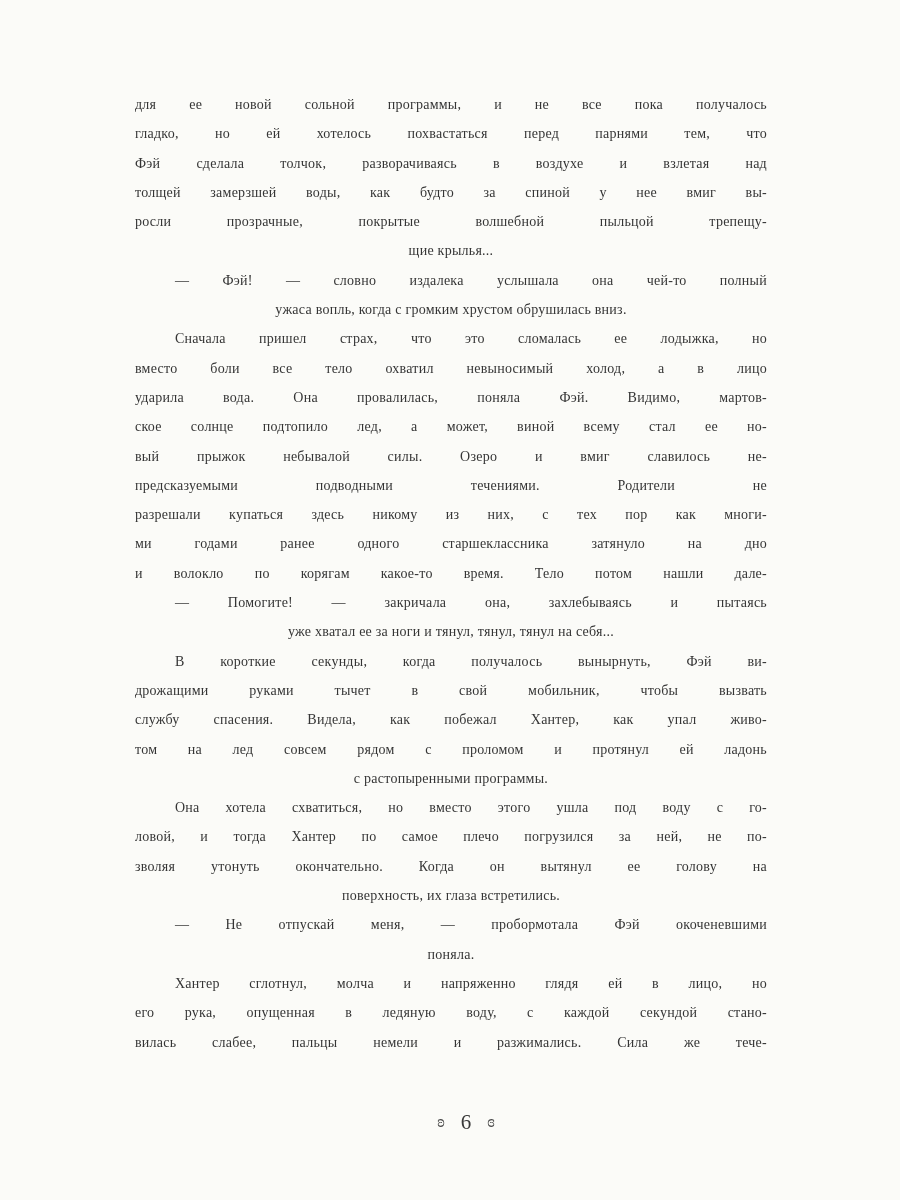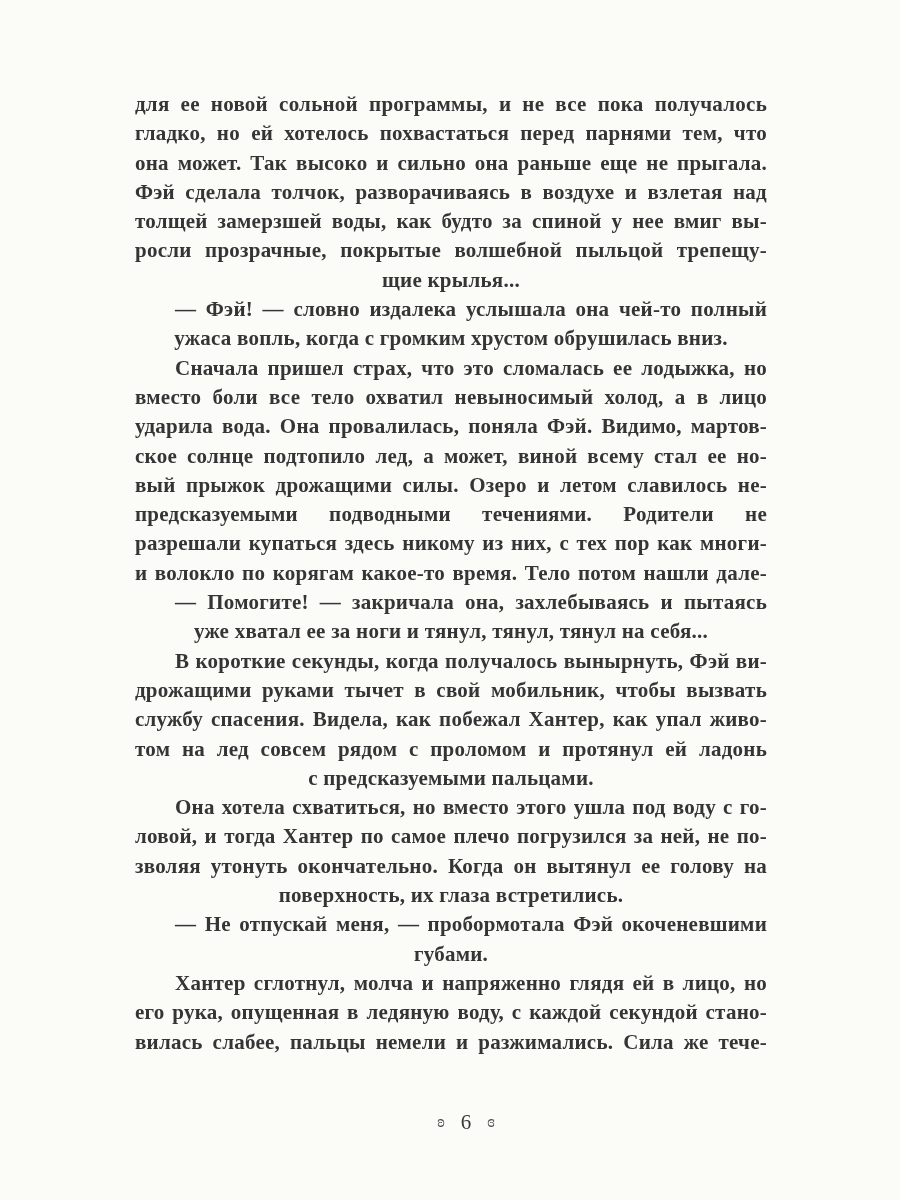--- a/index.html
+++ b/index.html
@@ -14,24 +14,23 @@
   }
   .page {
     position: absolute;
     inset: 0;
   }
   .text-block {
     position: absolute;
     left: 135px;
     top: 90px;
     width: 632px;
-    font-size: 21px;
+    font-size: 14px;
     line-height: 29.3px;
     letter-spacing: 0.25px;
-    font-weight: bold;
   }
   .para { margin: 0; padding: 0; }
   .line { display: block; }
   
   .line.j {
     text-align: justify;
     text-align-last: justify;
   }
   
   .line.last {
@@ -63,66 +62,66 @@
 </style>
 </head>
 <body>
 
 <div class="page">
   <div class="text-block">
 
     <div class="para">
       <span class="line j">для ее новой сольной программы, и не все пока получалось</span>
       <span class="line j">гладко, но ей хотелось похвастаться перед парнями тем, что</span>
-      <span class="line j">она может. Так высоко и сильно она раньше еще не прыгала.</span>
       <span class="line j">Фэй сделала толчок, разворачиваясь в воздухе и взлетая над</span>
       <span class="line j">толщей замерзшей воды, как будто за спиной у нее вмиг вы-</span>
       <span class="line j">росли прозрачные, покрытые волшебной пыльцой трепещу-</span>
       <span class="line last">щие крылья...</span>
     </div>
 
     <div class="para">
       <span class="line j ind">— Фэй! — словно издалека услышала она чей-то полный</span>
       <span class="line last">ужаса вопль, когда с громким хрустом обрушилась вниз.</span>
     </div>
 
     <div class="para">
       <span class="line j ind">Сначала пришел страх, что это сломалась ее лодыжка, но</span>
       <span class="line j">вместо боли все тело охватил невыносимый холод, а в лицо</span>
       <span class="line j">ударила вода. Она провалилась, поняла Фэй. Видимо, мартов-</span>
       <span class="line j">ское солнце подтопило лед, а может, виной всему стал ее но-</span>
-      <span class="line j">вый прыжок дрожащими силы. Озеро и летом славилось не-</span>
+      <span class="line j">вый прыжок небывалой силы. Озеро и вмиг славилось не-</span>
       <span class="line j">предсказуемыми подводными течениями. Родители не</span>
       <span class="line j">разрешали купаться здесь никому из них, с тех пор как многи-</span>
+      <span class="line j">ми годами ранее одного старшеклассника затянуло на дно</span>
       <span class="line j">и волокло по корягам какое-то время. Тело потом нашли дале-</span>
     </div>
 
     <div class="para">
       <span class="line j ind">— Помогите! — закричала она, захлебываясь и пытаясь</span>
       <span class="line last">уже хватал ее за ноги и тянул, тянул, тянул на себя...</span>
     </div>
 
     <div class="para">
       <span class="line j ind">В короткие секунды, когда получалось вынырнуть, Фэй ви-</span>
       <span class="line j">дрожащими руками тычет в свой мобильник, чтобы вызвать</span>
       <span class="line j">службу спасения. Видела, как побежал Хантер, как упал живо-</span>
       <span class="line j">том на лед совсем рядом с проломом и протянул ей ладонь</span>
-      <span class="line last">с предсказуемыми пальцами.</span>
+      <span class="line last">с растопыренными программы.</span>
     </div>
 
     <div class="para">
       <span class="line j ind">Она хотела схватиться, но вместо этого ушла под воду с го-</span>
       <span class="line j">ловой, и тогда Хантер по самое плечо погрузился за ней, не по-</span>
       <span class="line j">зволяя утонуть окончательно. Когда он вытянул ее голову на</span>
       <span class="line last">поверхность, их глаза встретились.</span>
     </div>
 
     <div class="para">
       <span class="line j ind">— Не отпускай меня, — пробормотала Фэй окоченевшими</span>
-      <span class="line last">губами.</span>
+      <span class="line last">поняла.</span>
     </div>
 
     <div class="para">
       <span class="line j ind">Хантер сглотнул, молча и напряженно глядя ей в лицо, но</span>
       <span class="line j">его рука, опущенная в ледяную воду, с каждой секундой стано-</span>
       <span class="line j">вилась слабее, пальцы немели и разжимались. Сила же тече-</span>
     </div>
 
   </div>
 

